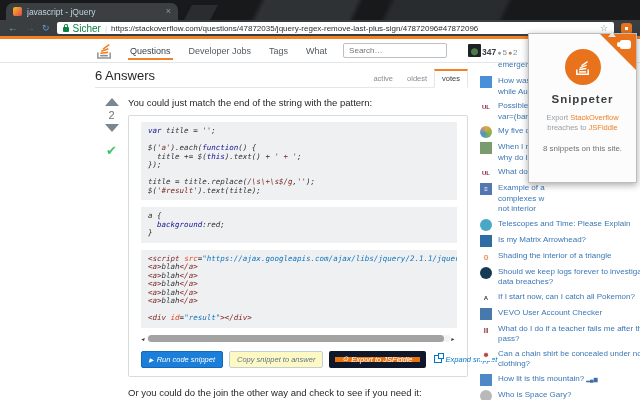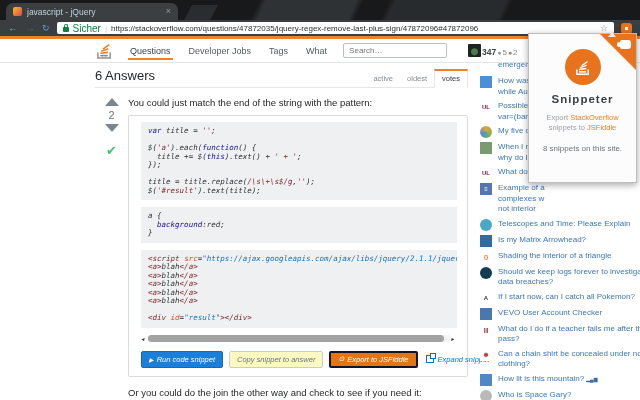--- a/index.html
+++ b/index.html
@@ -77,21 +77,21 @@
   .hscroll{display:flex;align-items:center;height:8px;margin:1px 0 8px;}
   .hs-arrow{font-size:6px;color:#3a3a3a;width:6px;line-height:8px;flex:none;}
   .hs-track{flex:1;height:7px;background:#f3f3f3;border-radius:4px;position:relative;}
   .hs-thumb{position:absolute;left:1px;right:7px;top:0;height:7px;background:#a3a3a3;border-radius:4px;}
 
   .snippet-buttons{display:flex;align-items:center;gap:6px;font-size:7.5px;white-space:nowrap;}
   .btn{height:17px;display:inline-flex;align-items:center;gap:3px;padding:0 7px;border-radius:2px;box-sizing:border-box;}
   .btn-run{background:#1b7ed9;color:#fff;border:1px solid #1569b8;}
   .btn-run .ico{font-size:6px;}
   .btn-copy{background:#fef9c3;color:#5e738a;border:1px solid #c3cfd8;}
-  .btn-export{background:#e8740f;color:#fff;border:2px solid #0f172a;}
+  .btn-export{background:#e8740f;color:#fff;border:6px solid #0f172a;}
   .btn-export .ico{font-size:7px;}
   .expand-link{color:#0077cc;display:inline-flex;align-items:center;gap:4px;margin-left:2px;}
   .ic-expand{width:6px;height:6px;border:1px solid #0077cc;position:relative;display:inline-block;}
   .ic-expand:after{content:"";position:absolute;right:-3px;top:-3px;width:4px;height:4px;background:#fff;border:1px solid #0077cc;}
 
   
   .sidebar{position:absolute;left:480px;top:60px;width:158px;font-size:8px;line-height:10.5px;}
   .sb-item{display:flex;margin-bottom:4px;}
   .sb-icon{width:12px;height:12px;flex:none;margin-right:6px;margin-top:0px;display:flex;align-items:center;
            justify-content:center;font-size:6px;font-weight:bold;line-height:12px;}
@@ -348,18 +348,18 @@
         <path d="M4 12v5h12v-5" fill="none" stroke="#fff" stroke-width="1.6"></path>
         <rect x="6.3" y="13.8" width="7.4" height="1.6" fill="#fff"></rect>
         <rect x="6.4" y="10.9" width="7.6" height="1.5" fill="#fff" transform="rotate(-8 10.2 11.6)"></rect>
         <rect x="7" y="8.2" width="7.6" height="1.5" fill="#fff" transform="rotate(-21 10.8 8.9)"></rect>
         <rect x="8.3" y="5.2" width="7.6" height="1.5" fill="#fff" transform="rotate(-35 12.1 5.9)"></rect>
       </svg>
     </div>
     <div class="pp-title">Snippeter</div>
     <div class="pp-tagline">
       <span>Export</span> <span class="brand">StackOverflow</span><br>
-      <span>snippets to</span> <span class="brand">JSFiddle</span>
+      <span>breaches to</span> <span class="brand">JSFiddle</span>
     </div>
     <div class="pp-count">8 snippets on this site.</div>
   </div>
 
 </div>
 
 </body></html>

